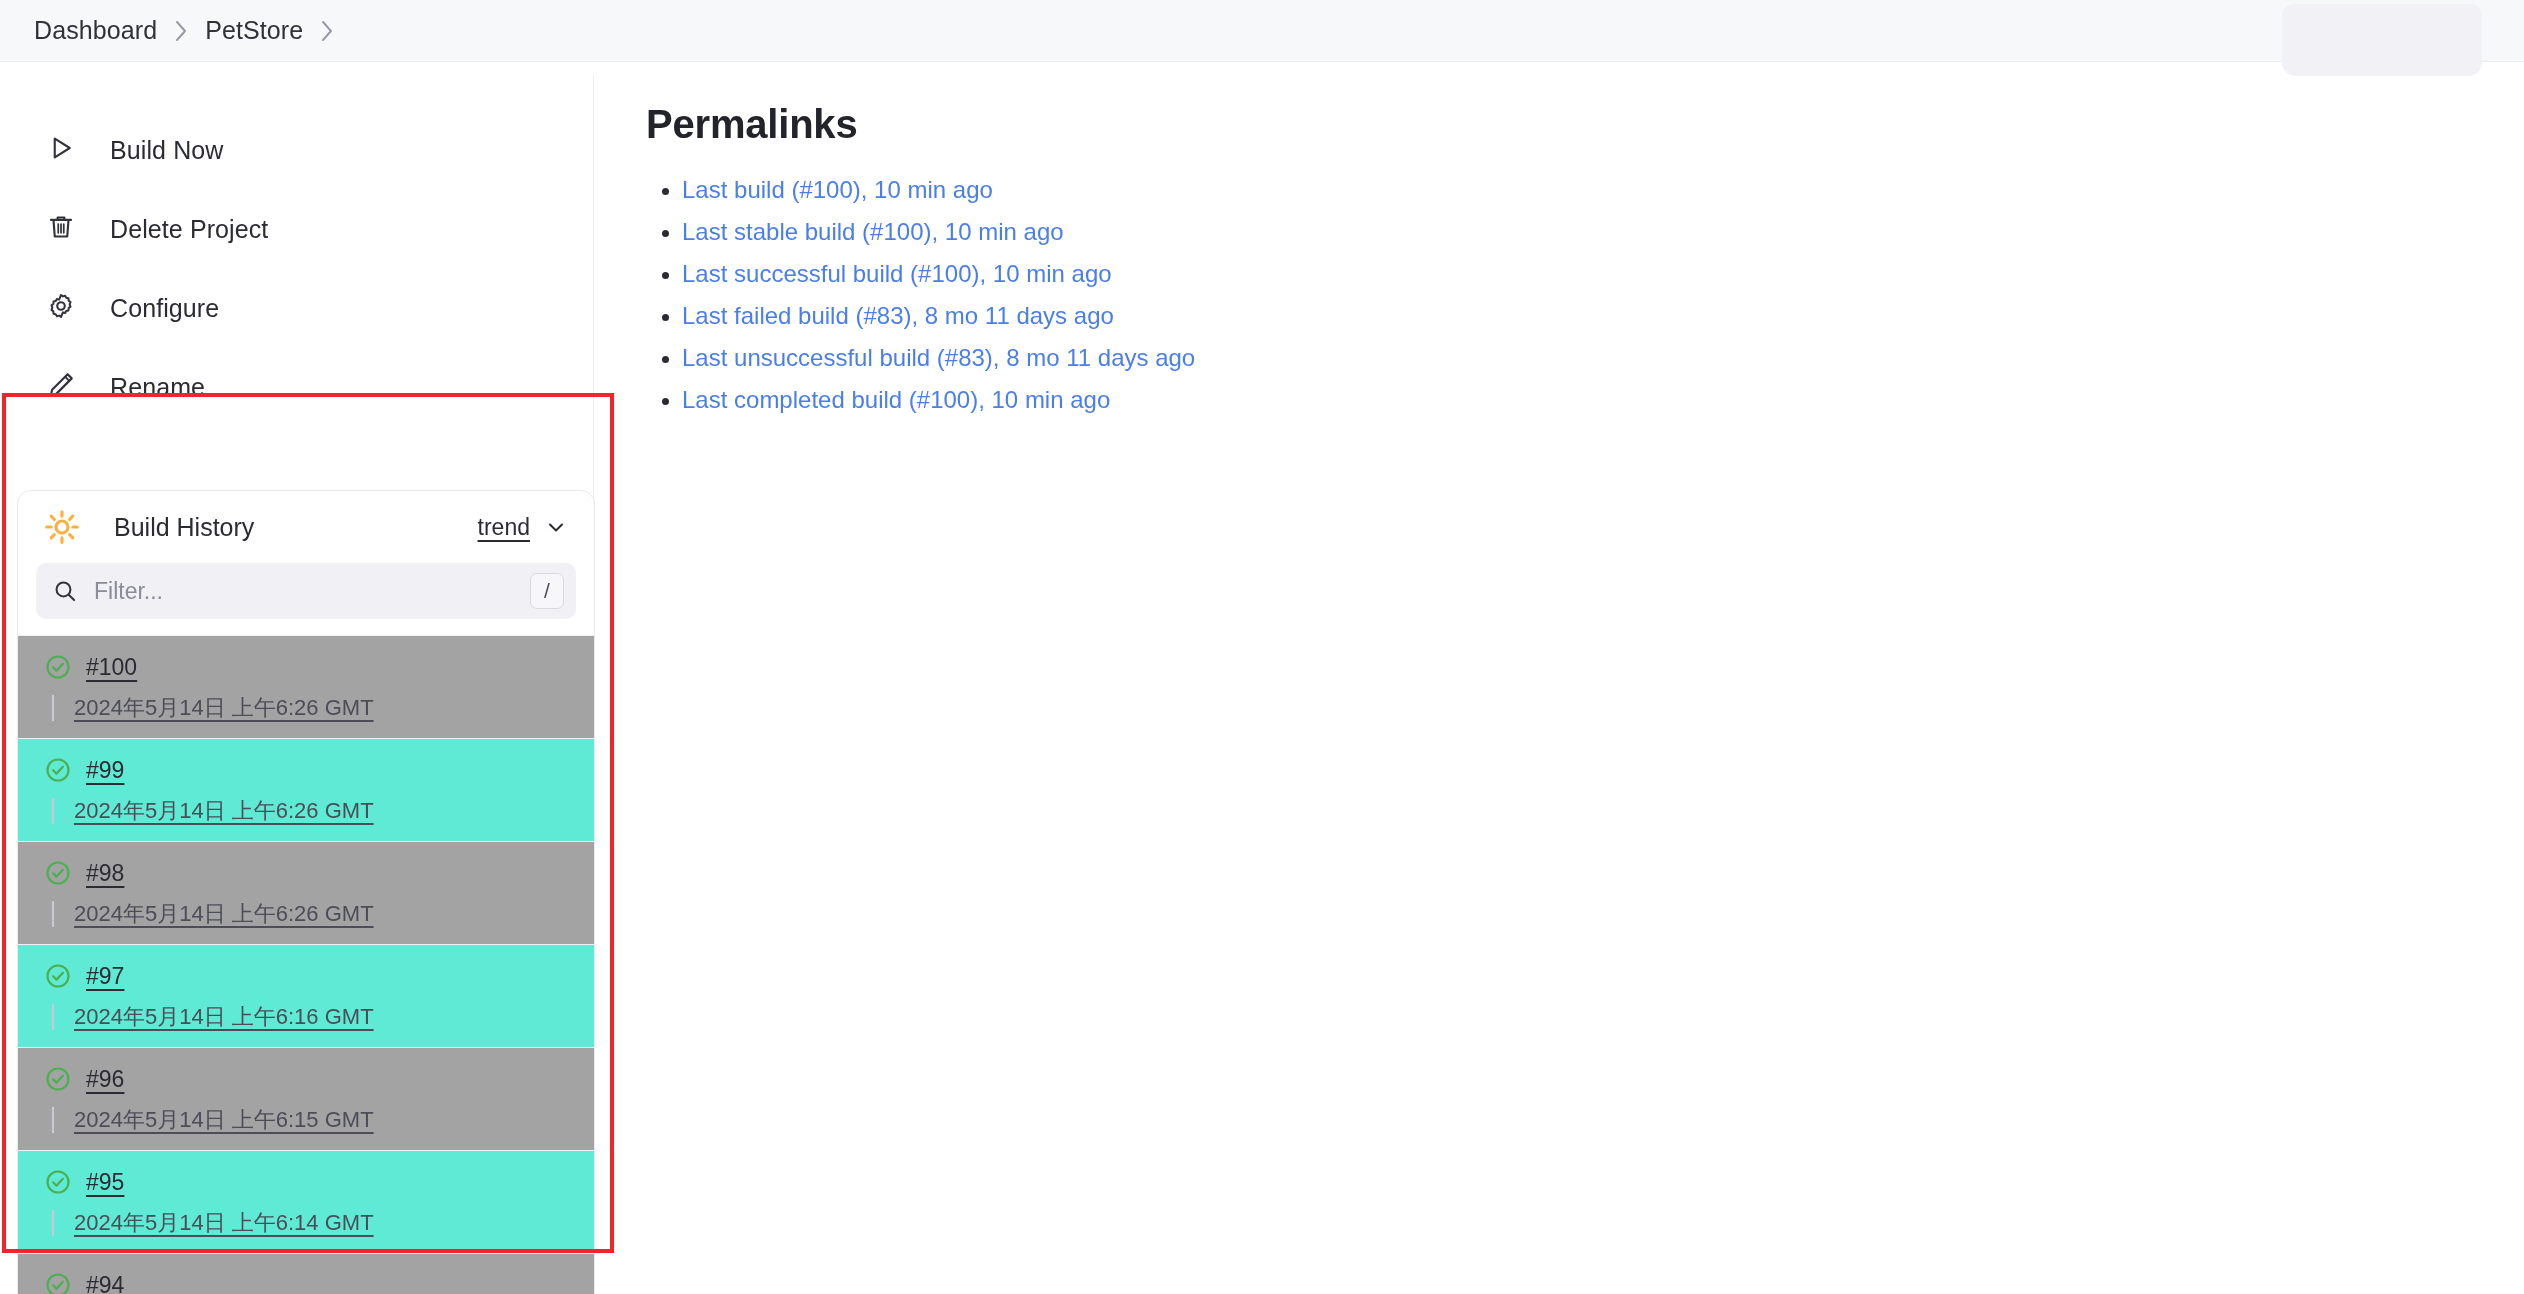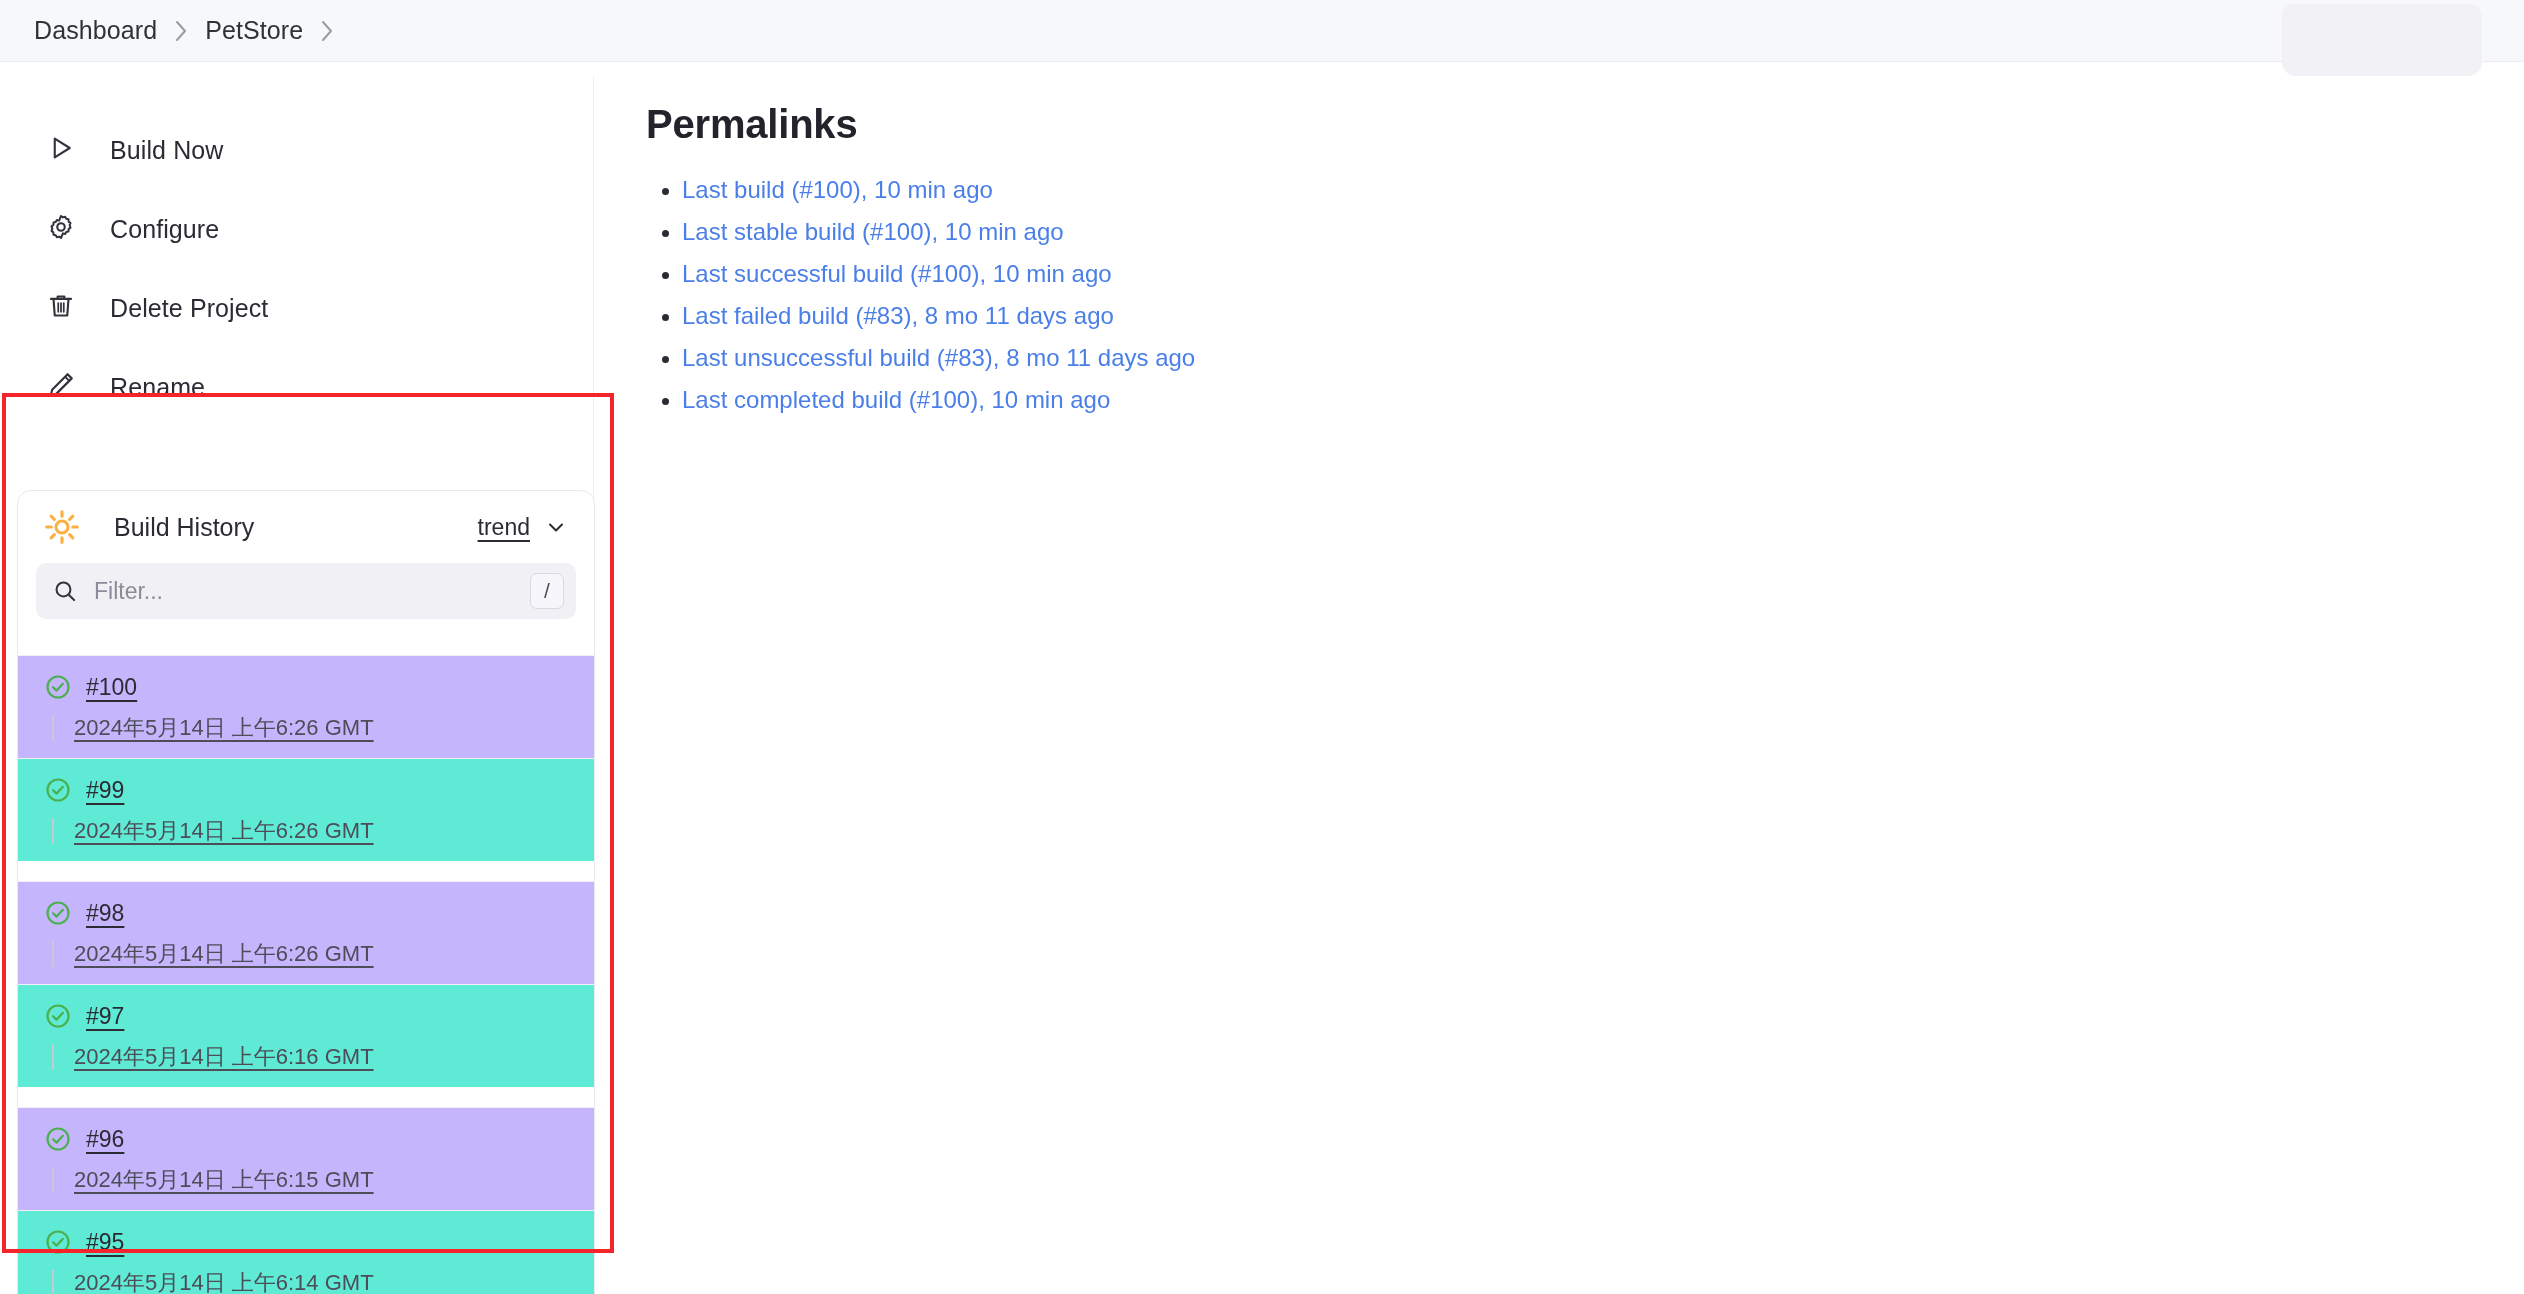--- a/index.html
+++ b/index.html
@@ -108,21 +108,21 @@
     display: inline-flex; align-items: center; justify-content: center;
     font-size: 21px; color: #4d4d5a; flex: 0 0 auto;
   }
 
   .bh-rows { }
   .bh-row {
     padding: 14px 0 14px 26px;
     border-top: 1px solid #f0f0f4;
     cursor: pointer;
   }
-  .bh-row.alt { background: #c4b5fd; margin-top: 20px; }
+  .bh-row.alt { background: #a3a3a3; }
   .bh-row.plain { background: #5eead4; }
   .bh-line1 { display: flex; align-items: center; gap: 14px; height: 34px; }
   .ok-ico { width: 28px; height: 28px; flex: 0 0 auto; display:inline-flex; }
   .build-num {
     font-size: 23px; color: #2b2b34;
     text-decoration: underline; text-underline-offset: 5px;
   }
   .bh-line2 { display: flex; align-items: center; gap: 0; height: 32px; margin-top: 8px; }
   .tick { width: 2px; height: 26px; background: #c9c9d4; margin-left: 8px; margin-right: 20px; flex:0 0 auto; }
   .build-date {
@@ -188,42 +188,42 @@
 
     <div class="nav-list">
 
       <div class="nav-item">
         <span class="nav-ico">
           <svg width="30" height="30" viewBox="0 0 24 24" fill="none">
               <path d="M7 4.5l12 7.5-12 7.5V4.5z" stroke="#33333d" stroke-width="1.7" stroke-linejoin="round"></path>
             </svg>
         </span>
         <span class="nav-label">Build Now</span>
-      </div>
-
-      <div class="nav-item">
-        <span class="nav-ico">
-          <svg width="30" height="30" viewBox="0 0 24 24" fill="none">
-            <path d="M12 3.2l1.5 1.1 1.8-.5.9 1.6 1.8.4.1 1.9 1.5 1.2-.7 1.8.7 1.8-1.5 1.2-.1 1.9-1.8.4-.9 1.6-1.8-.5L12 20.8l-1.5-1.1-1.8.5-.9-1.6-1.8-.4-.1-1.9-1.5-1.2.7-1.8-.7-1.8 1.5-1.2.1-1.9 1.8-.4.9-1.6 1.8.5L12 3.2z" stroke="#33333d" stroke-width="1.6" stroke-linejoin="round"></path>
-            <circle cx="12" cy="12" r="3" stroke="#33333d" stroke-width="1.7"></circle>
-          </svg>
-        </span>
-        <span class="nav-label">Configure</span>
       </div>
 
       <div class="nav-item">
         <span class="nav-ico">
           <svg width="30" height="30" viewBox="0 0 24 24" fill="none">
             <path d="M4 6.3h16" stroke="#33333d" stroke-width="1.7" stroke-linecap="round"></path>
             <path d="M9.3 6.3V4.4h5.4v1.9" stroke="#33333d" stroke-width="1.7" stroke-linejoin="round"></path>
             <path d="M6 6.3l1 13.3h10l1-13.3" stroke="#33333d" stroke-width="1.7" stroke-linejoin="round"></path>
             <path d="M9.8 9.6v7M12 9.6v7M14.2 9.6v7" stroke="#33333d" stroke-width="1.4" stroke-linecap="round"></path>
           </svg>
         </span>
         <span class="nav-label">Delete Project</span>
+      </div>
+
+      <div class="nav-item">
+        <span class="nav-ico">
+          <svg width="30" height="30" viewBox="0 0 24 24" fill="none">
+            <path d="M12 3.2l1.5 1.1 1.8-.5.9 1.6 1.8.4.1 1.9 1.5 1.2-.7 1.8.7 1.8-1.5 1.2-.1 1.9-1.8.4-.9 1.6-1.8-.5L12 20.8l-1.5-1.1-1.8.5-.9-1.6-1.8-.4-.1-1.9-1.5-1.2.7-1.8-.7-1.8 1.5-1.2.1-1.9 1.8-.4.9-1.6 1.8.5L12 3.2z" stroke="#33333d" stroke-width="1.6" stroke-linejoin="round"></path>
+            <circle cx="12" cy="12" r="3" stroke="#33333d" stroke-width="1.7"></circle>
+          </svg>
+        </span>
+        <span class="nav-label">Configure</span>
       </div>
 
       <div class="nav-item">
         <span class="nav-ico">
           <svg width="30" height="30" viewBox="0 0 24 24" fill="none">
             <path d="M17.3 3.4l3.3 3.3L8.2 19.1l-4.3 1 1-4.3L17.3 3.4z" stroke="#33333d" stroke-width="1.7" stroke-linejoin="round"></path>
             <path d="M15.3 5.4l3.3 3.3" stroke="#33333d" stroke-width="1.5"></path>
           </svg>
         </span>
         <span class="nav-label">Rename</span>

